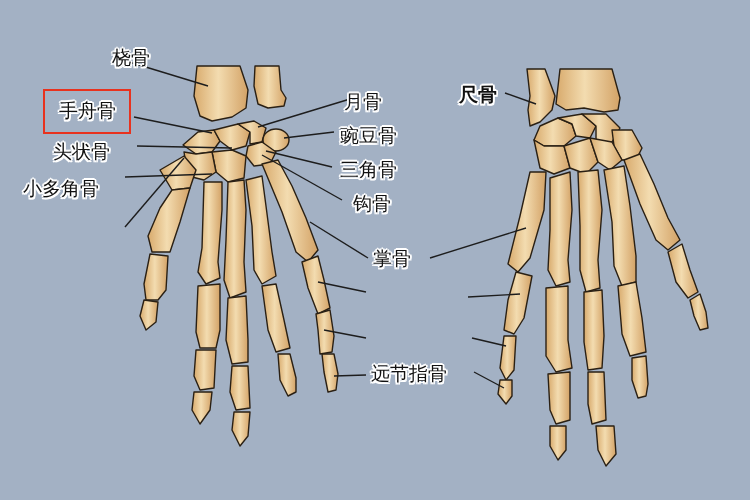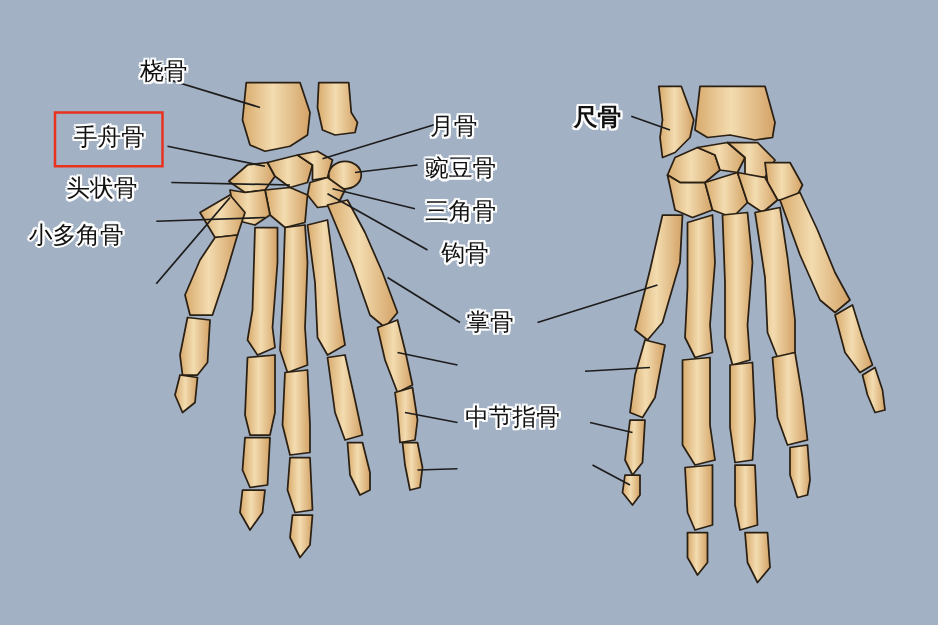--- a/index.html
+++ b/index.html
@@ -146,16 +146,16 @@
   <div class="label" style="left:59px; top:99px;">手舟骨</div>
   <div class="label" style="left:53px; top:141px;font-family:Liberation Serif, serif;">头状骨</div>
   <div class="label" style="left:23px; top:177px;">小多角骨</div>
 
   <div class="label" style="left:344px; top:90px;">月骨</div>
   <div class="label" style="left:340px; top:124px;">豌豆骨</div>
   <div class="label" style="left:340px; top:158px;">三角骨</div>
   <div class="label" style="left:353px; top:192px;">钩骨</div>
 
   <div class="label" style="left:373px; top:247px;">掌骨</div>
-  <div class="label" style="left:372px; top:323px;">中节指骨</div>
+  <div class="label" style="left:371px; top:362px;">远节指骨</div>
 
   <div class="label" style="left:459px; top:83px;font-weight:bold;">尺骨</div>
 </div>
 
 </body></html>

